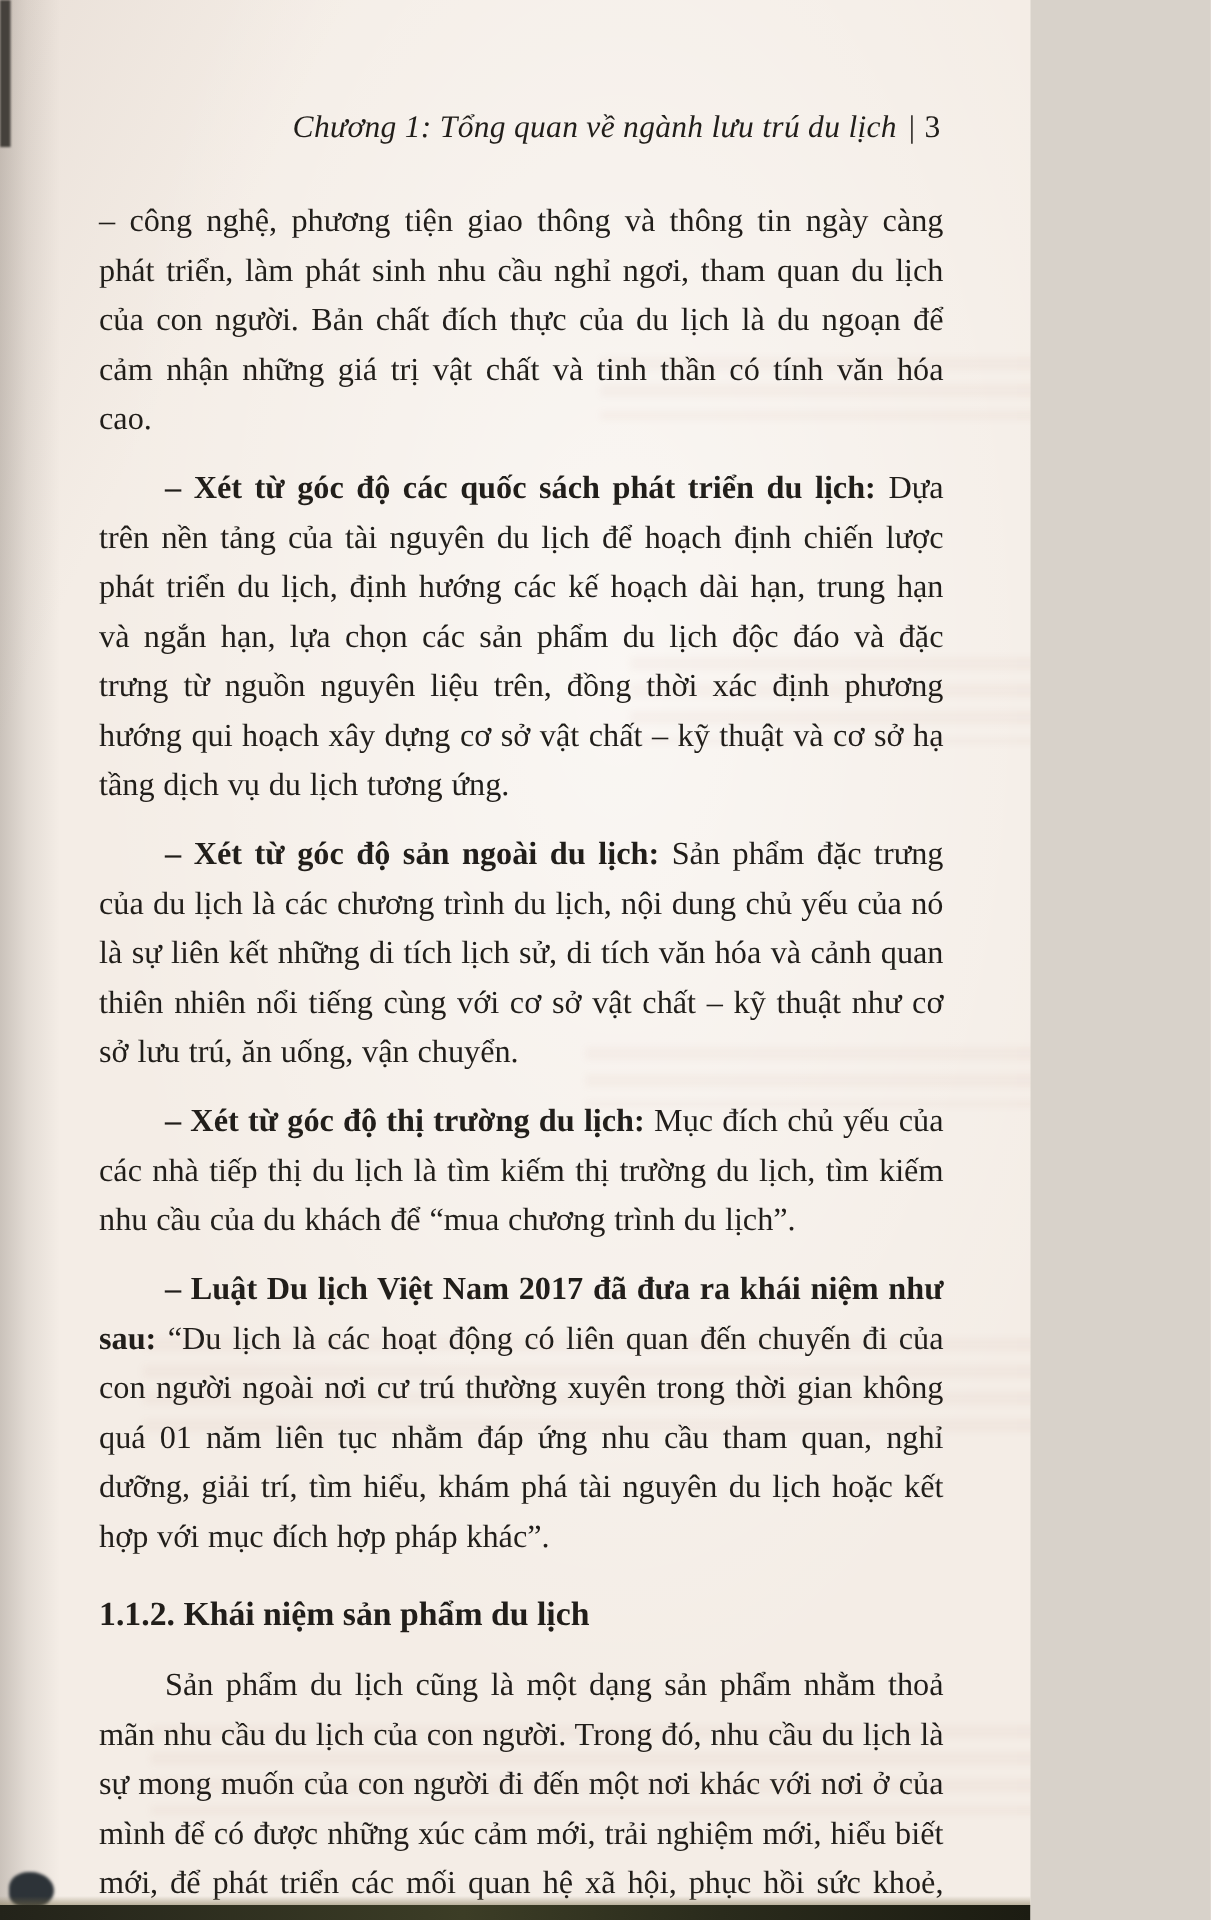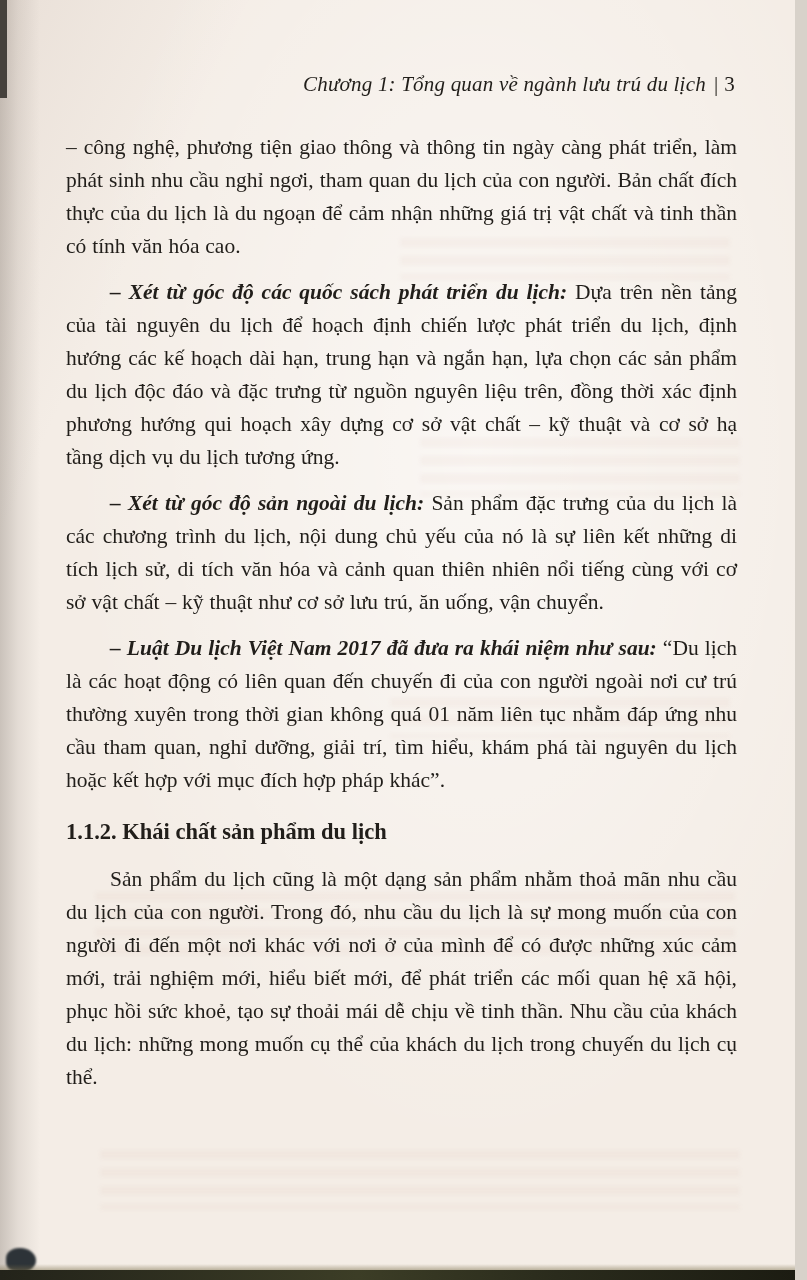--- a/index.html
+++ b/index.html
@@ -3,21 +3,21 @@
 <meta charset="utf-8">
 <style>
   :root{
     --page-bg:#f4ede6;
     --ink:#211e1a;
     --edge-dark:#16160e;
   }
   html,body{margin:0;padding:0;background:#d8d2ca;}
   .page{
     position:relative;
-    width:795px;height:1280px;
+    width:687px;height:1280px;
     background:
       radial-gradient(ellipse at 60% 35%, rgba(255,255,255,.55), rgba(255,255,255,0) 60%),
       linear-gradient(115deg, rgba(214,200,190,.35), rgba(214,200,190,0) 18%),
       var(--page-bg);
     overflow:hidden;
     font-family:"Liberation Serif","DejaVu Serif",serif;
     color:var(--ink);
   }
   
   .gutter-shadow{
@@ -55,21 +55,21 @@
   }
   .running-header .title{font-style:italic;}
   .running-header .sep{padding:0 6px 0 8px;font-style:normal;}
   .para{
     text-align:justify;
     font-size:21.5px;line-height:33px;
     margin:0 0 13px 0;text-indent:44px;
     word-spacing:.5px;
   }
   .para.no-indent{text-indent:0;margin-top:20px;}
-  .lead{font-weight:bold;font-style:italic;}
+  .lead{font-weight:bold;}
   .quote-italic{}
   .section-heading{
     font-weight:bold;font-size:22.5px;line-height:30px;
     margin:20px 0 16px 0;
   }
 </style>
 </head>
 <body>
 
 <div class="page">
@@ -94,26 +94,29 @@
     </p>
 
     <p class="para">
       <span class="lead">– Xét từ góc độ các quốc sách phát triển du lịch: </span><span>Dựa trên nền tảng của tài nguyên du lịch để hoạch định chiến lược phát triển du lịch, định hướng các kế hoạch dài hạn, trung hạn và ngắn hạn, lựa chọn các sản phẩm du lịch độc đáo và đặc trưng từ nguồn nguyên liệu trên, đồng thời xác định phương hướng qui hoạch xây dựng cơ sở vật chất – kỹ thuật và cơ sở hạ tầng dịch vụ du lịch tương ứng.</span>
     </p>
 
     <p class="para">
       <span class="lead">– Xét từ góc độ sản ngoài du lịch: </span><span>Sản phẩm đặc trưng của du lịch là các chương trình du lịch, nội dung chủ yếu của nó là sự liên kết những di tích lịch sử, di tích văn hóa và cảnh quan thiên nhiên nổi tiếng cùng với cơ sở vật chất – kỹ thuật như cơ sở lưu trú, ăn uống, vận chuyển.</span>
     </p>
 
+    <p class="para">
+      <span class="lead">– Xét từ góc độ thị trường du lịch: </span><span>Mục đích chủ yếu của các nhà tiếp thị du lịch là tìm kiếm thị trường du lịch, tìm kiếm nhu cầu của du khách để “mua chương trình du lịch”.</span>
+    </p>
 
     <p class="para">
       <span class="lead">– Luật Du lịch Việt Nam 2017 đã đưa ra khái niệm như sau: </span><span class="quote-italic">“Du lịch là các hoạt động có liên quan đến chuyến đi của con người ngoài nơi cư trú thường xuyên trong thời gian không quá 01 năm liên tục nhằm đáp ứng nhu cầu tham quan, nghỉ dưỡng, giải trí, tìm hiểu, khám phá tài nguyên du lịch hoặc kết hợp với mục đích hợp pháp khác”.</span>
     </p>
 
-    <h2 class="section-heading">1.1.2. Khái chất sản phẩm du lịch</h2>
+    <h2 class="section-heading">1.1.2. Khái niệm sản phẩm du lịch</h2>
 
     <p class="para">
       <span>Sản phẩm du lịch cũng là một dạng sản phẩm nhằm thoả mãn nhu cầu du lịch của con người. Trong đó, nhu cầu du lịch là sự mong muốn của con người đi đến một nơi khác với nơi ở của mình để có được những xúc cảm mới, trải nghiệm mới, hiểu biết mới, để phát triển các mối quan hệ xã hội, phục hồi sức khoẻ, tạo sự thoải mái dễ chịu về tinh thần. Nhu cầu của khách du lịch: những mong muốn cụ thể của khách du lịch trong chuyến du lịch cụ thể.</span>
     </p>
 
   </div>
 
   <div class="corner-blob"></div>
   <div class="bottom-band-fade"></div>
   <div class="bottom-band"></div>

